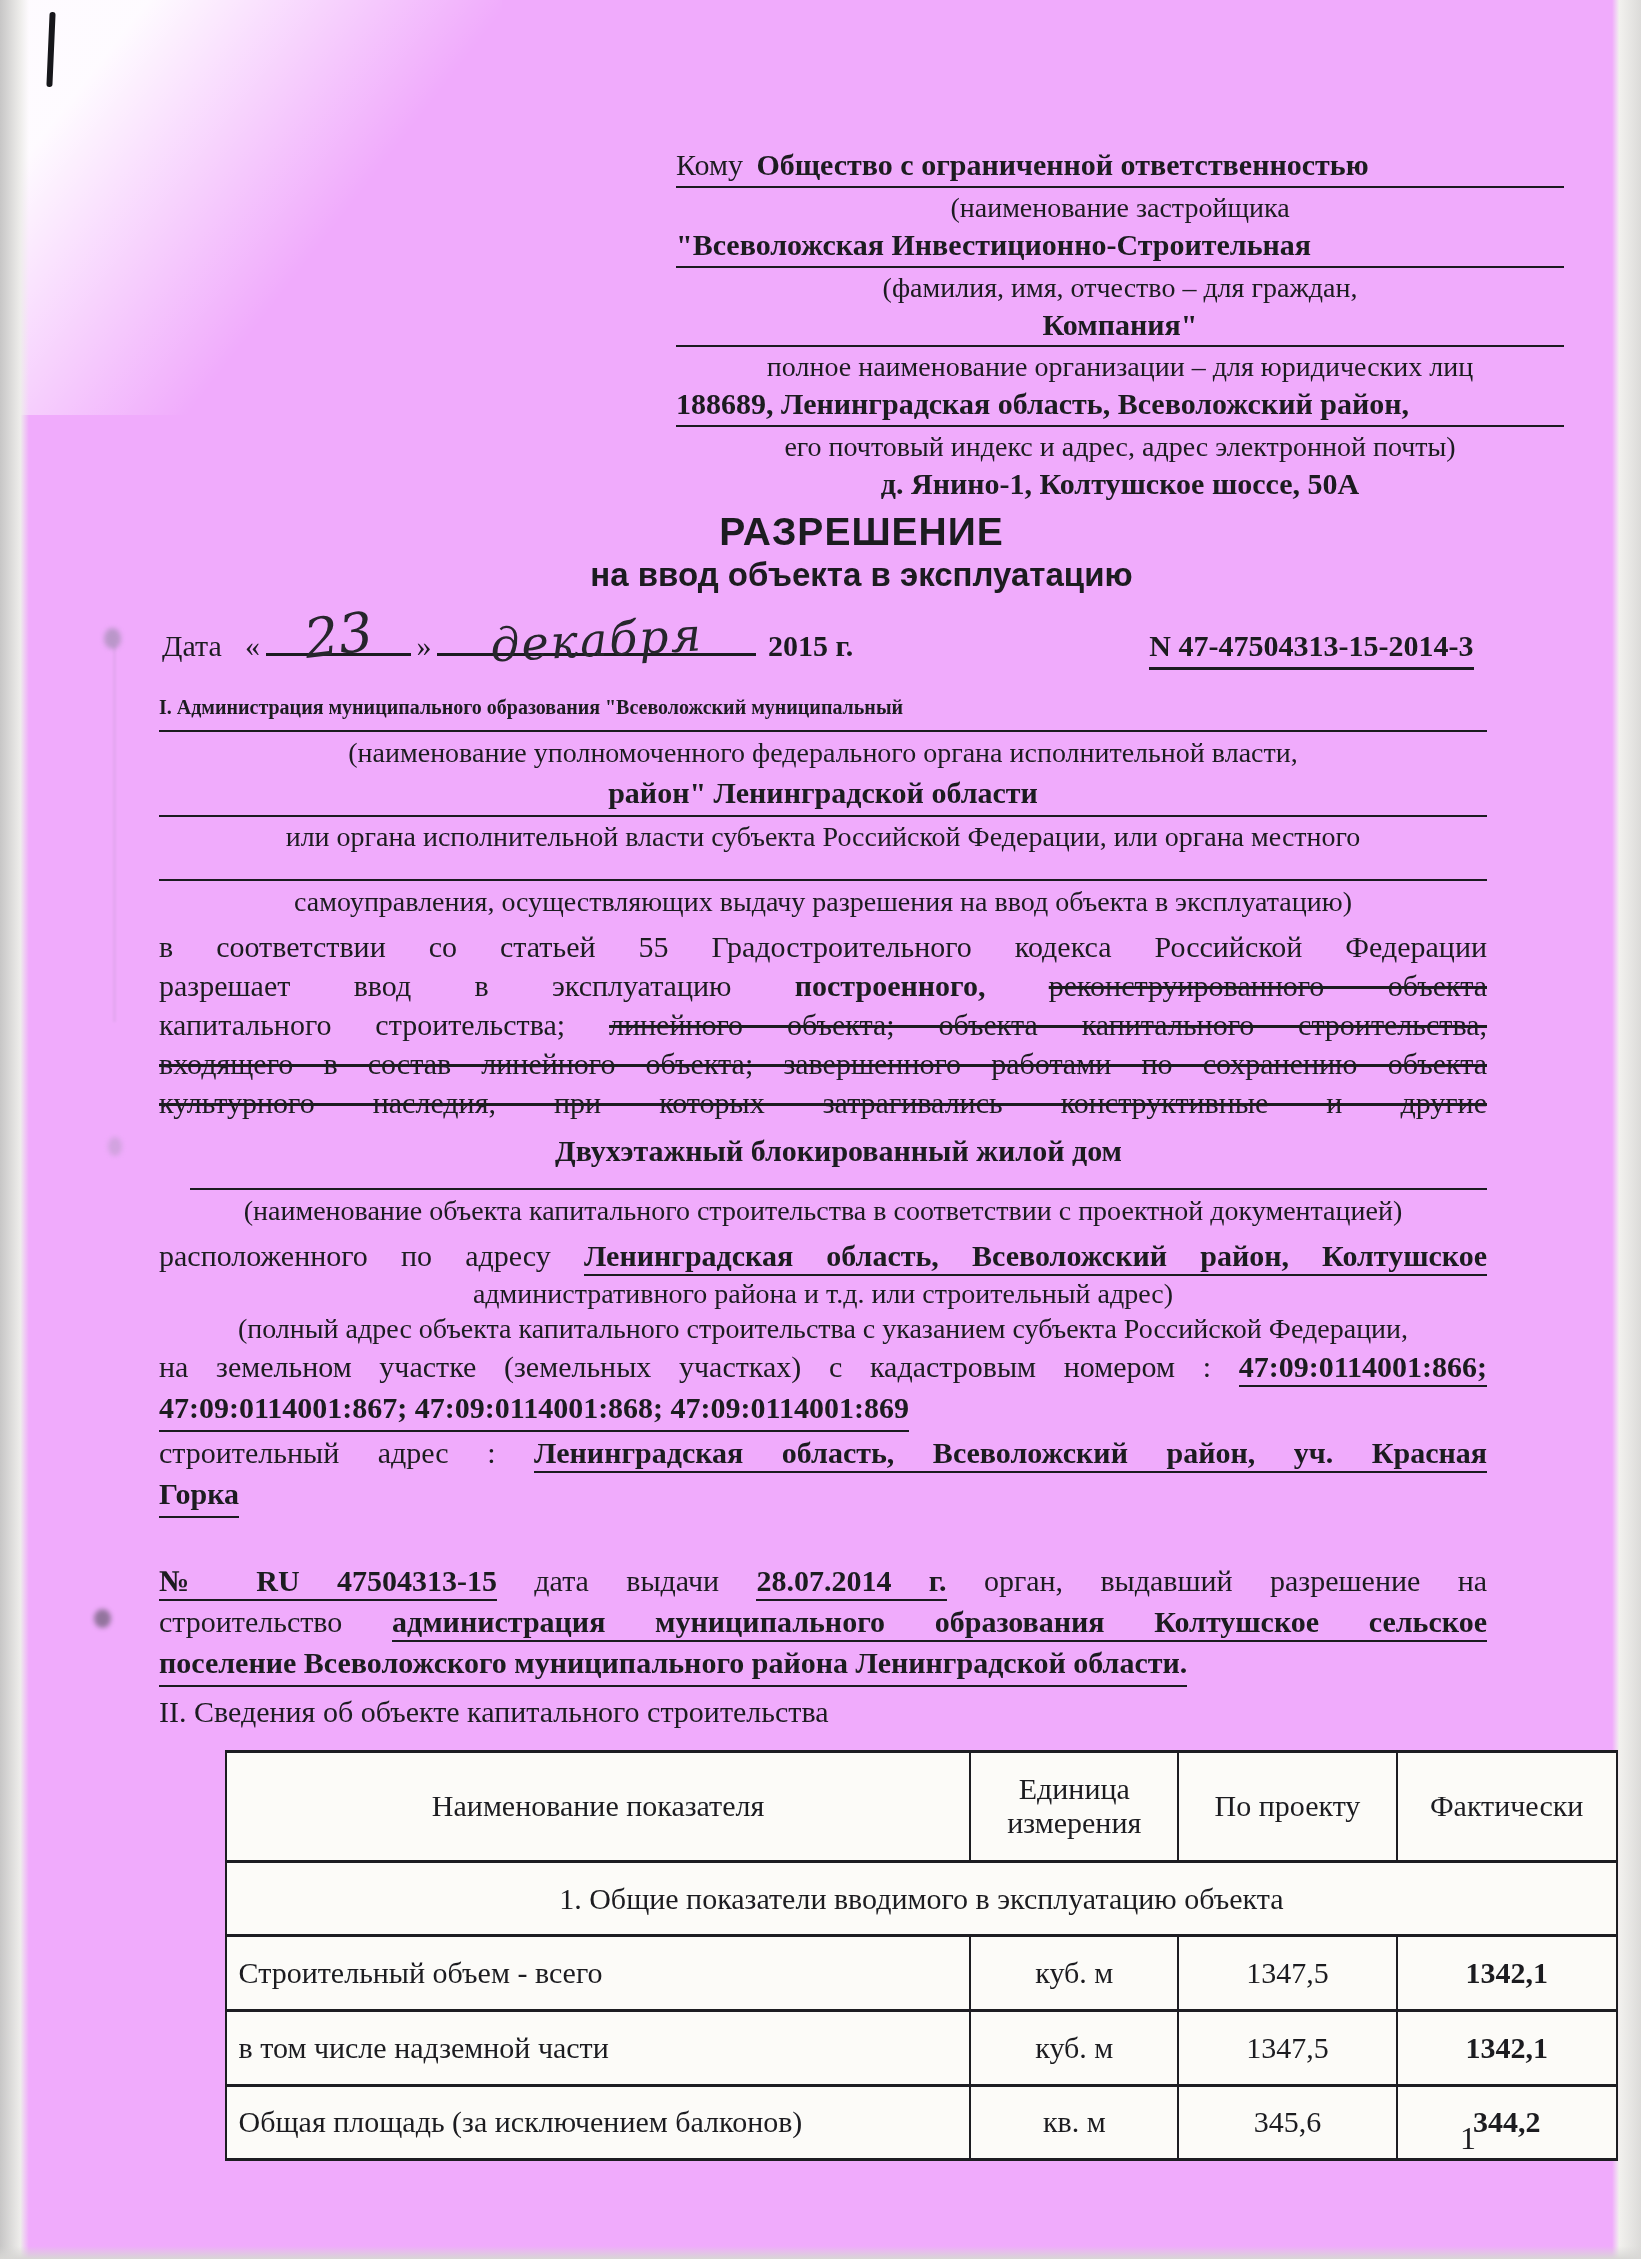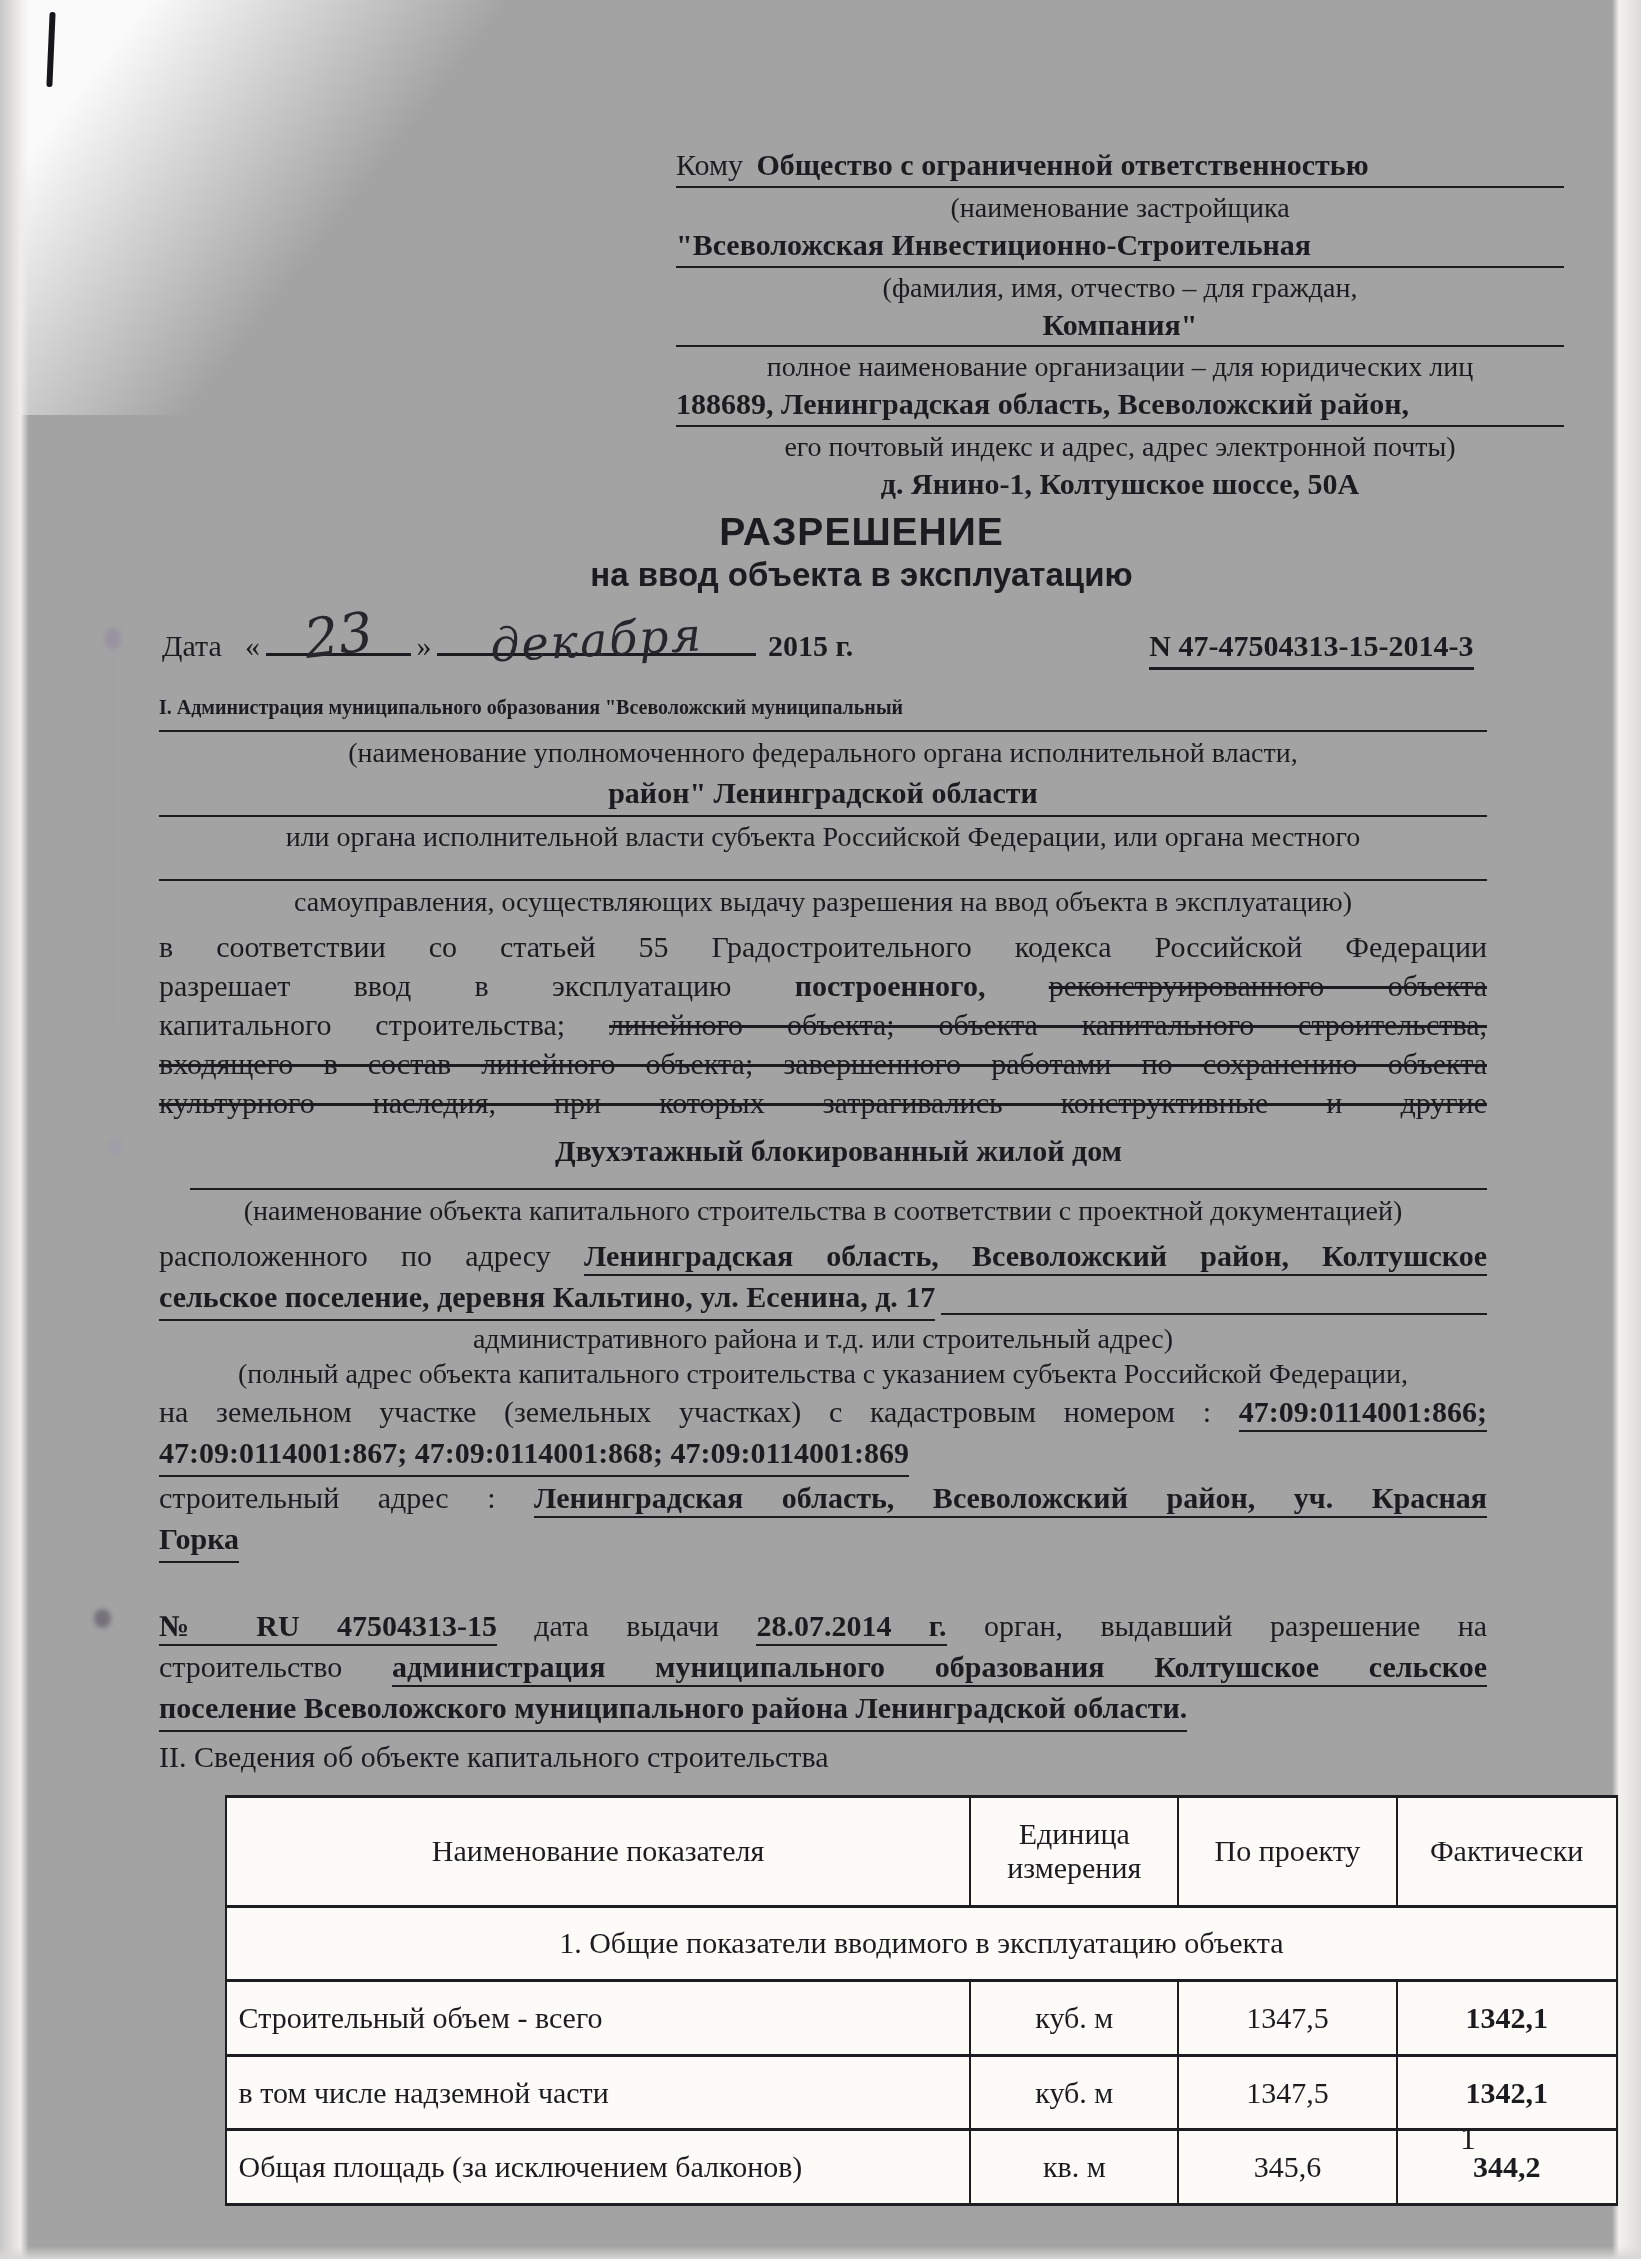--- a/index.html
+++ b/index.html
@@ -1,18 +1,18 @@
 <!DOCTYPE html>
 <html><head>
 <meta charset="utf-8">
 <style>
   html,body{margin:0;padding:0;background:#d9d9d9;}
   .page{
     position:relative; width:1641px; height:2259px; margin:0 auto;
-    background:#a3a3a3; overflow:hidden;
+    background:#f0abfc; overflow:hidden;
     font-family:"Liberation Serif", serif; color:#1c1c20;
   }
   
   .edge-left{position:absolute;left:0;top:0;bottom:0;width:29px;
     background:linear-gradient(90deg,#c7c6c6,#eeedeb 70%,rgba(238,237,235,0));}
   .edge-right{position:absolute;right:0;top:0;bottom:0;width:29px;
     background:linear-gradient(270deg,#dcdbd9,#f2f1ee 75%,rgba(242,241,238,0));}
   .edge-bottom{position:absolute;left:0;right:0;bottom:0;height:13.5px;
     background:linear-gradient(0deg,#d8d7d5,rgba(216,215,213,0));}
   .corner-shade{position:absolute;left:0;top:0;width:502px;height:415px;
@@ -174,24 +174,20 @@
       <div class="jline strike">культурного наследия, при которых затрагивались конструктивные и другие</div>
       <div class="obj-row">Двухэтажный блокированный жилой дом</div>
       <div class="cap a-cap">(наименование объекта капитального строительства в соответствии с проектной документацией)</div>
     </div>
 
     <div class="para loc">
       <div class="jline">
         <span>расположенного по адресу</span>
         <span class="bu">Ленинградская область, Всеволожский район, Колтушское</span>
       </div>
-      <div class="lline">
-        <span class="bu">сельское поселение, деревня Кальтино,  ул. Есенина, д. 17</span>
-        <span class="fill"></span>
-      </div>
       <div class="cap">административного района и т.д. или строительный адрес)</div>
       <div class="cap">(полный адрес объекта капитального строительства с указанием субъекта Российской Федерации,</div>
       <div class="jline">
         <span>на земельном участке (земельных участках) с кадастровым номером :</span>
         <span class="bu">47:09:0114001:866;</span>
       </div>
       <div class="lline">
         <span class="bu">47:09:0114001:867; 47:09:0114001:868; 47:09:0114001:869</span>
       </div>
       <div class="jline">

